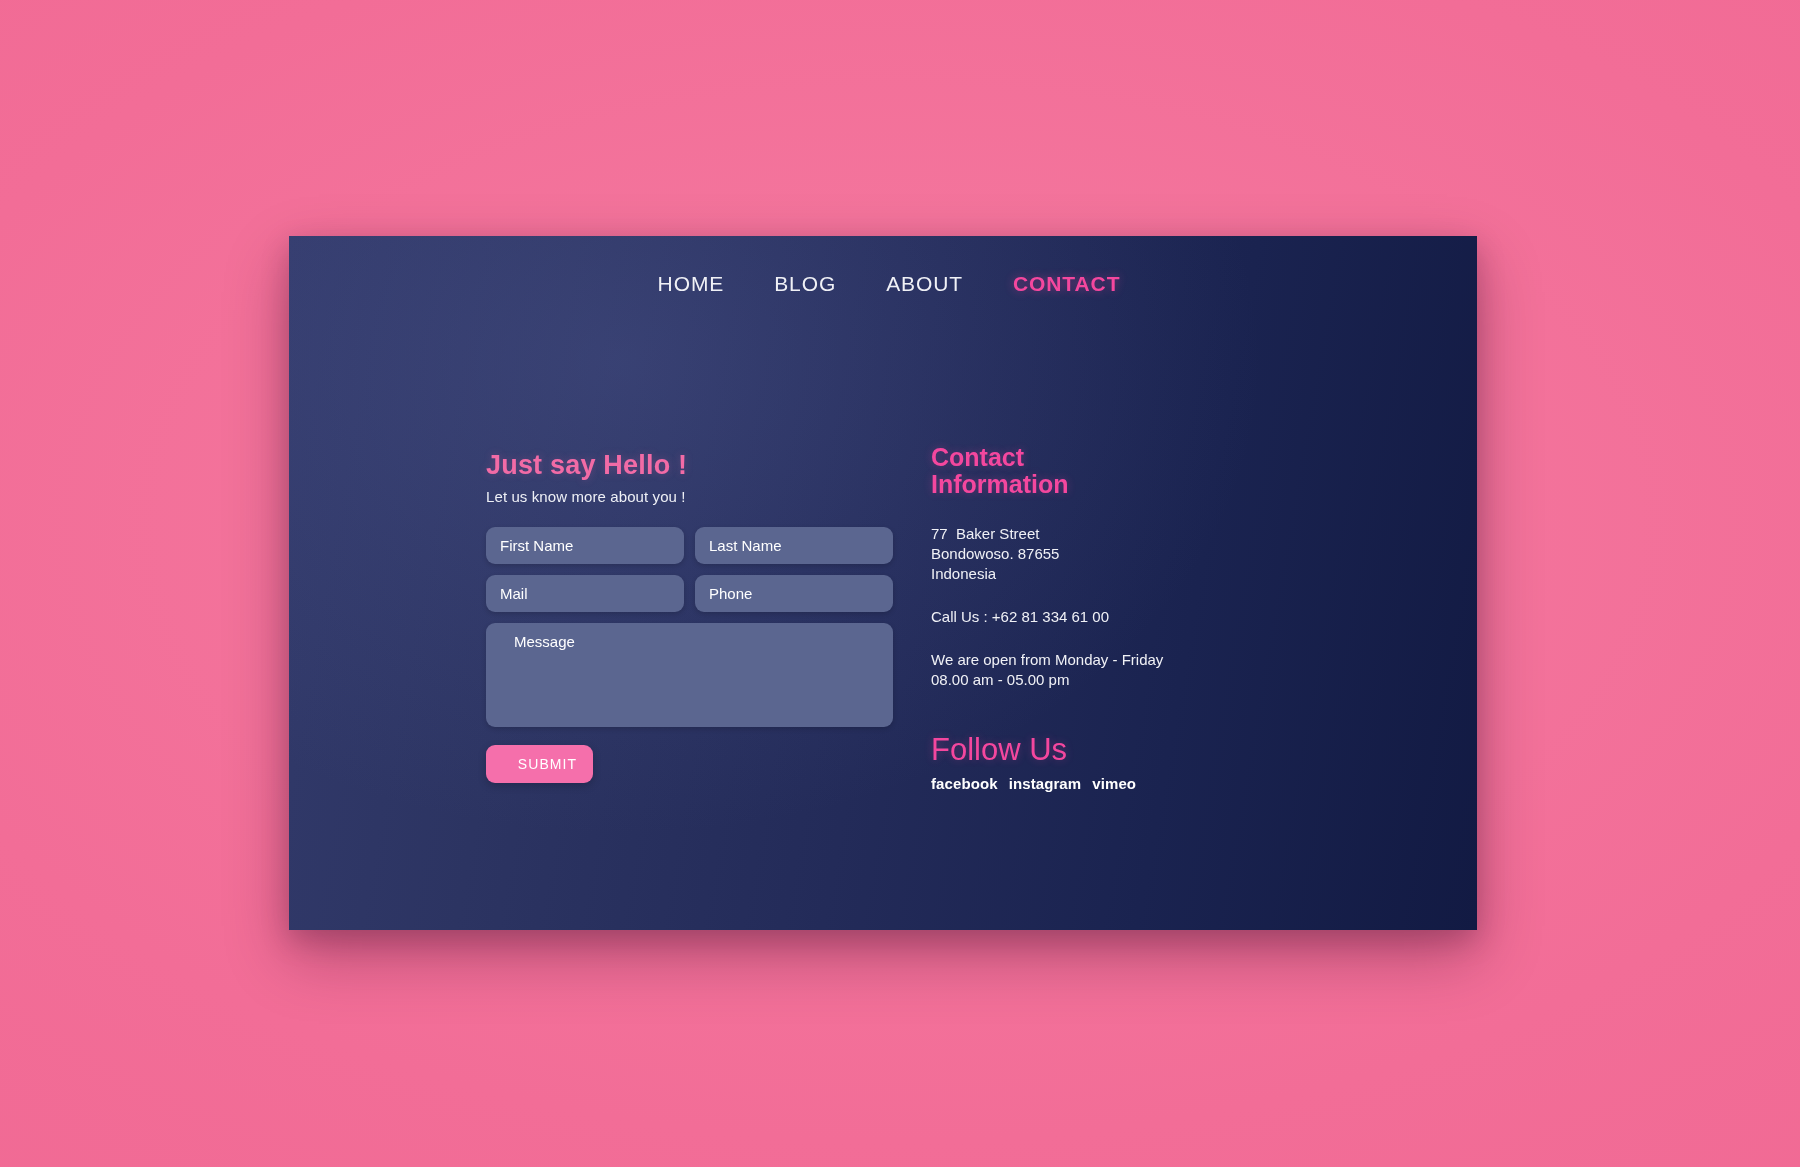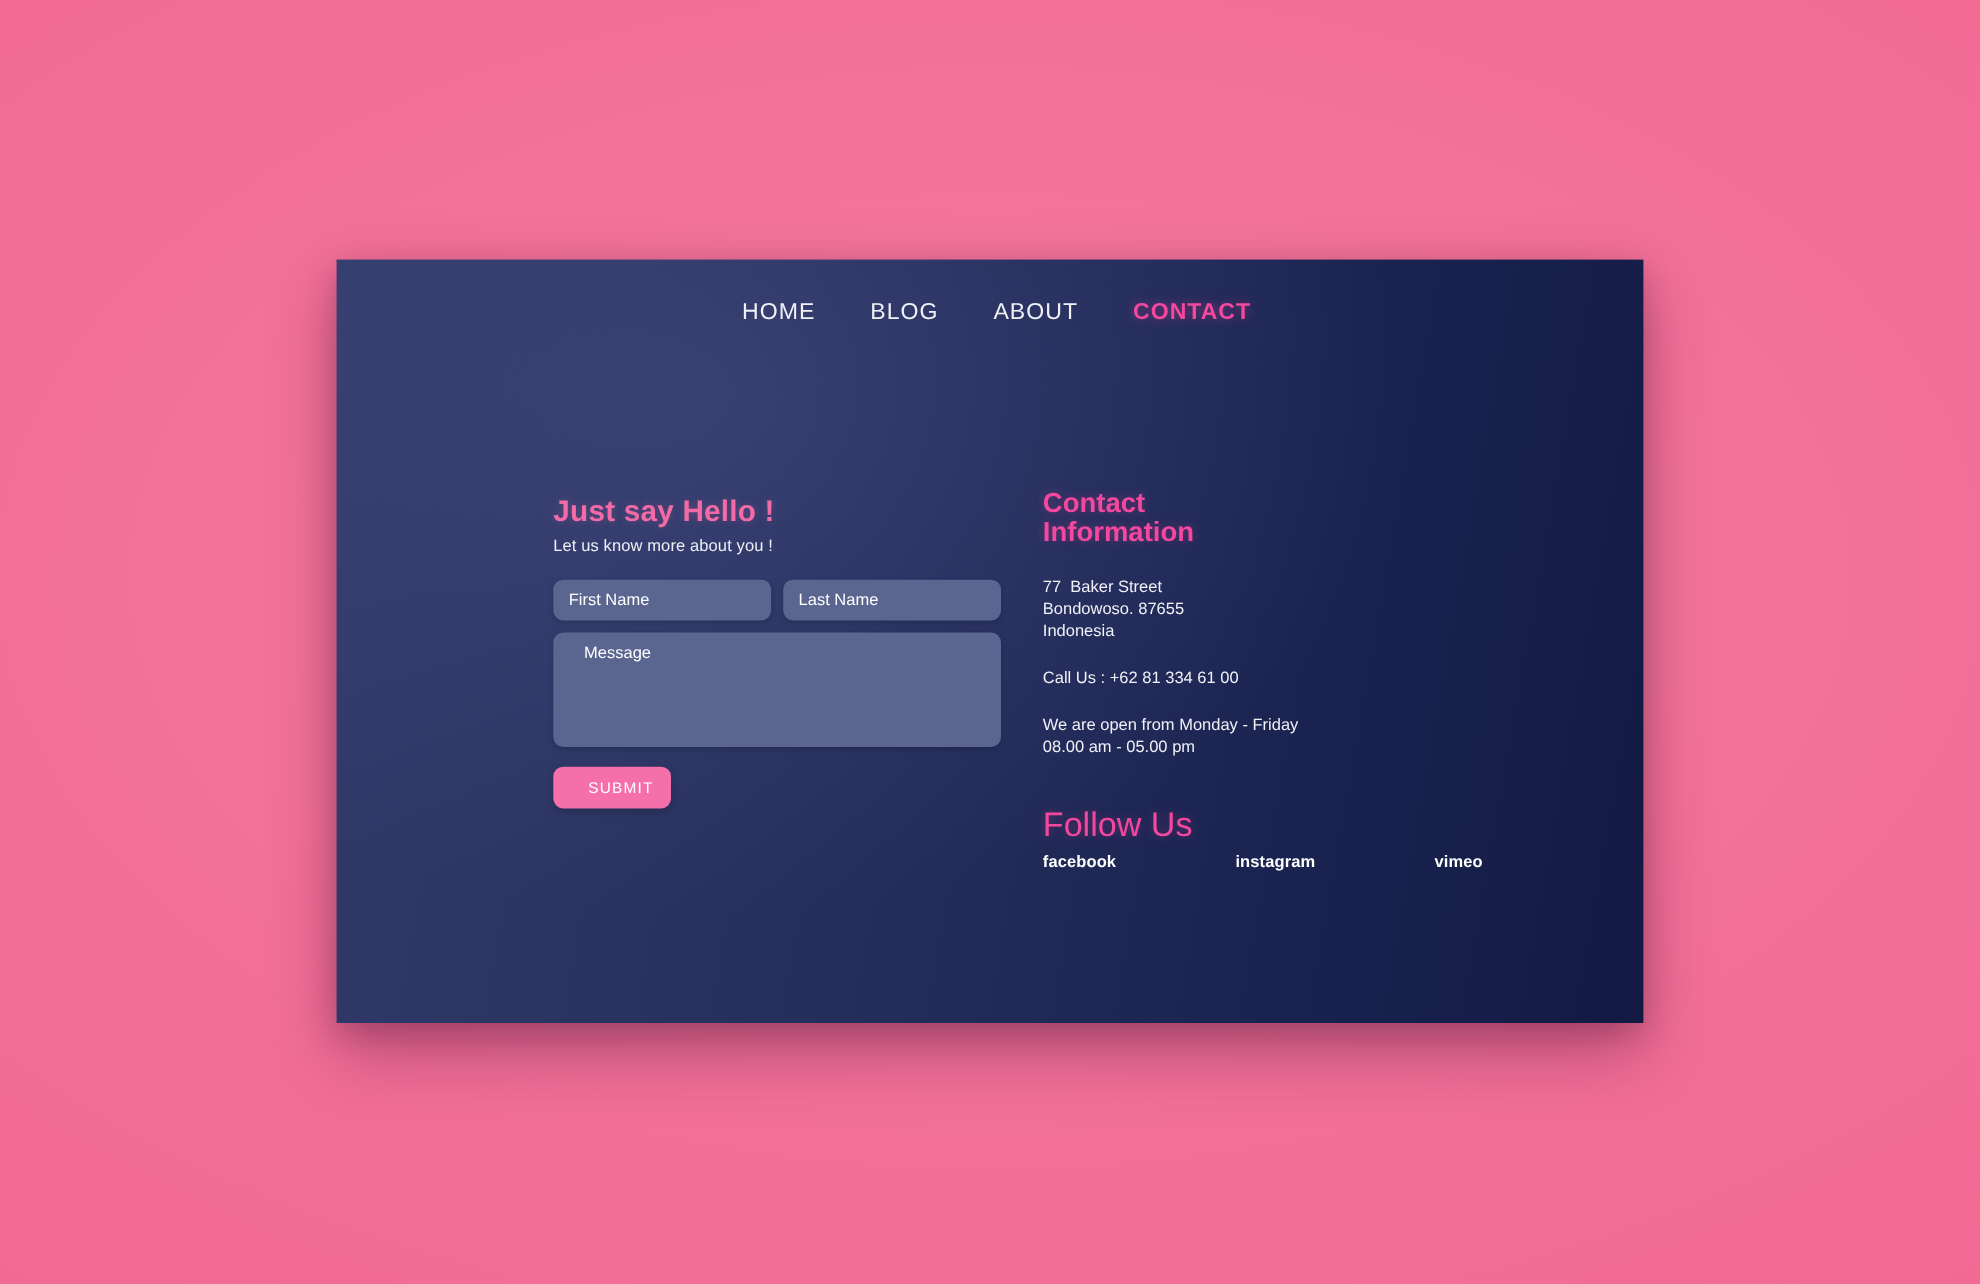--- a/index.html
+++ b/index.html
@@ -19,21 +19,21 @@
   .page-backdrop {
     position: absolute;
     inset: 0;
     background:
       radial-gradient(120% 110% at 50% 45%, #f57ba1 0%, #f26d97 48%, #ef6590 100%);
   }
 
   
   .card {
     position: absolute;
-    left: 306px;
+    left: 289px;
     top: 236px;
     width: 1188px;
     height: 694px;
     background: linear-gradient(100deg, #323a6b 0%, #2c3462 22%, #232b59 50%, #1a2350 74%, #121a43 100%);
     box-shadow:
       0 26px 60px rgba(60, 10, 40, 0.33),
       0 10px 26px rgba(60, 10, 40, 0.22);
     overflow: hidden;
   }
   
@@ -188,21 +188,20 @@
   .follow-title {
     font-size: 31px;
     font-weight: 400;
     color: #f4479e;
     margin: 42px 0 7px 0;
     text-shadow: 0 0 9px rgba(244, 71, 158, 0.3);
   }
   .social-row {
     display: flex;
     gap: 11px;
-    justify-content: space-between;
   }
   .social-link {
     font-size: 15px;
     font-weight: 700;
     color: #ffffff;
     cursor: pointer;
     letter-spacing: 0.1px;
   }
 </style>
 </head>
@@ -225,20 +224,24 @@
 
     <section class="form-col">
       <h2 class="form-title">Just say Hello !</h2>
       <p class="form-sub">Let us know more about you !</p>
 
       <div class="field-row">
         <input class="field" type="text" placeholder="First Name" style="">
         <input class="field" type="text" placeholder="Last Name" style="">
       </div>
 
+      <div class="field-row">
+        <input class="field" type="text" placeholder="Mail" style="">
+        <input class="field" type="text" placeholder="Phone" style="">
+      </div>
 
       <textarea class="field-message" placeholder="Message" style=""></textarea>
 
       <button class="submit-btn">SUBMIT</button>
     </section>
 
     <section class="info-col">
       <h2 class="info-title">
         <span>Contact</span>
         <span>Information</span>

